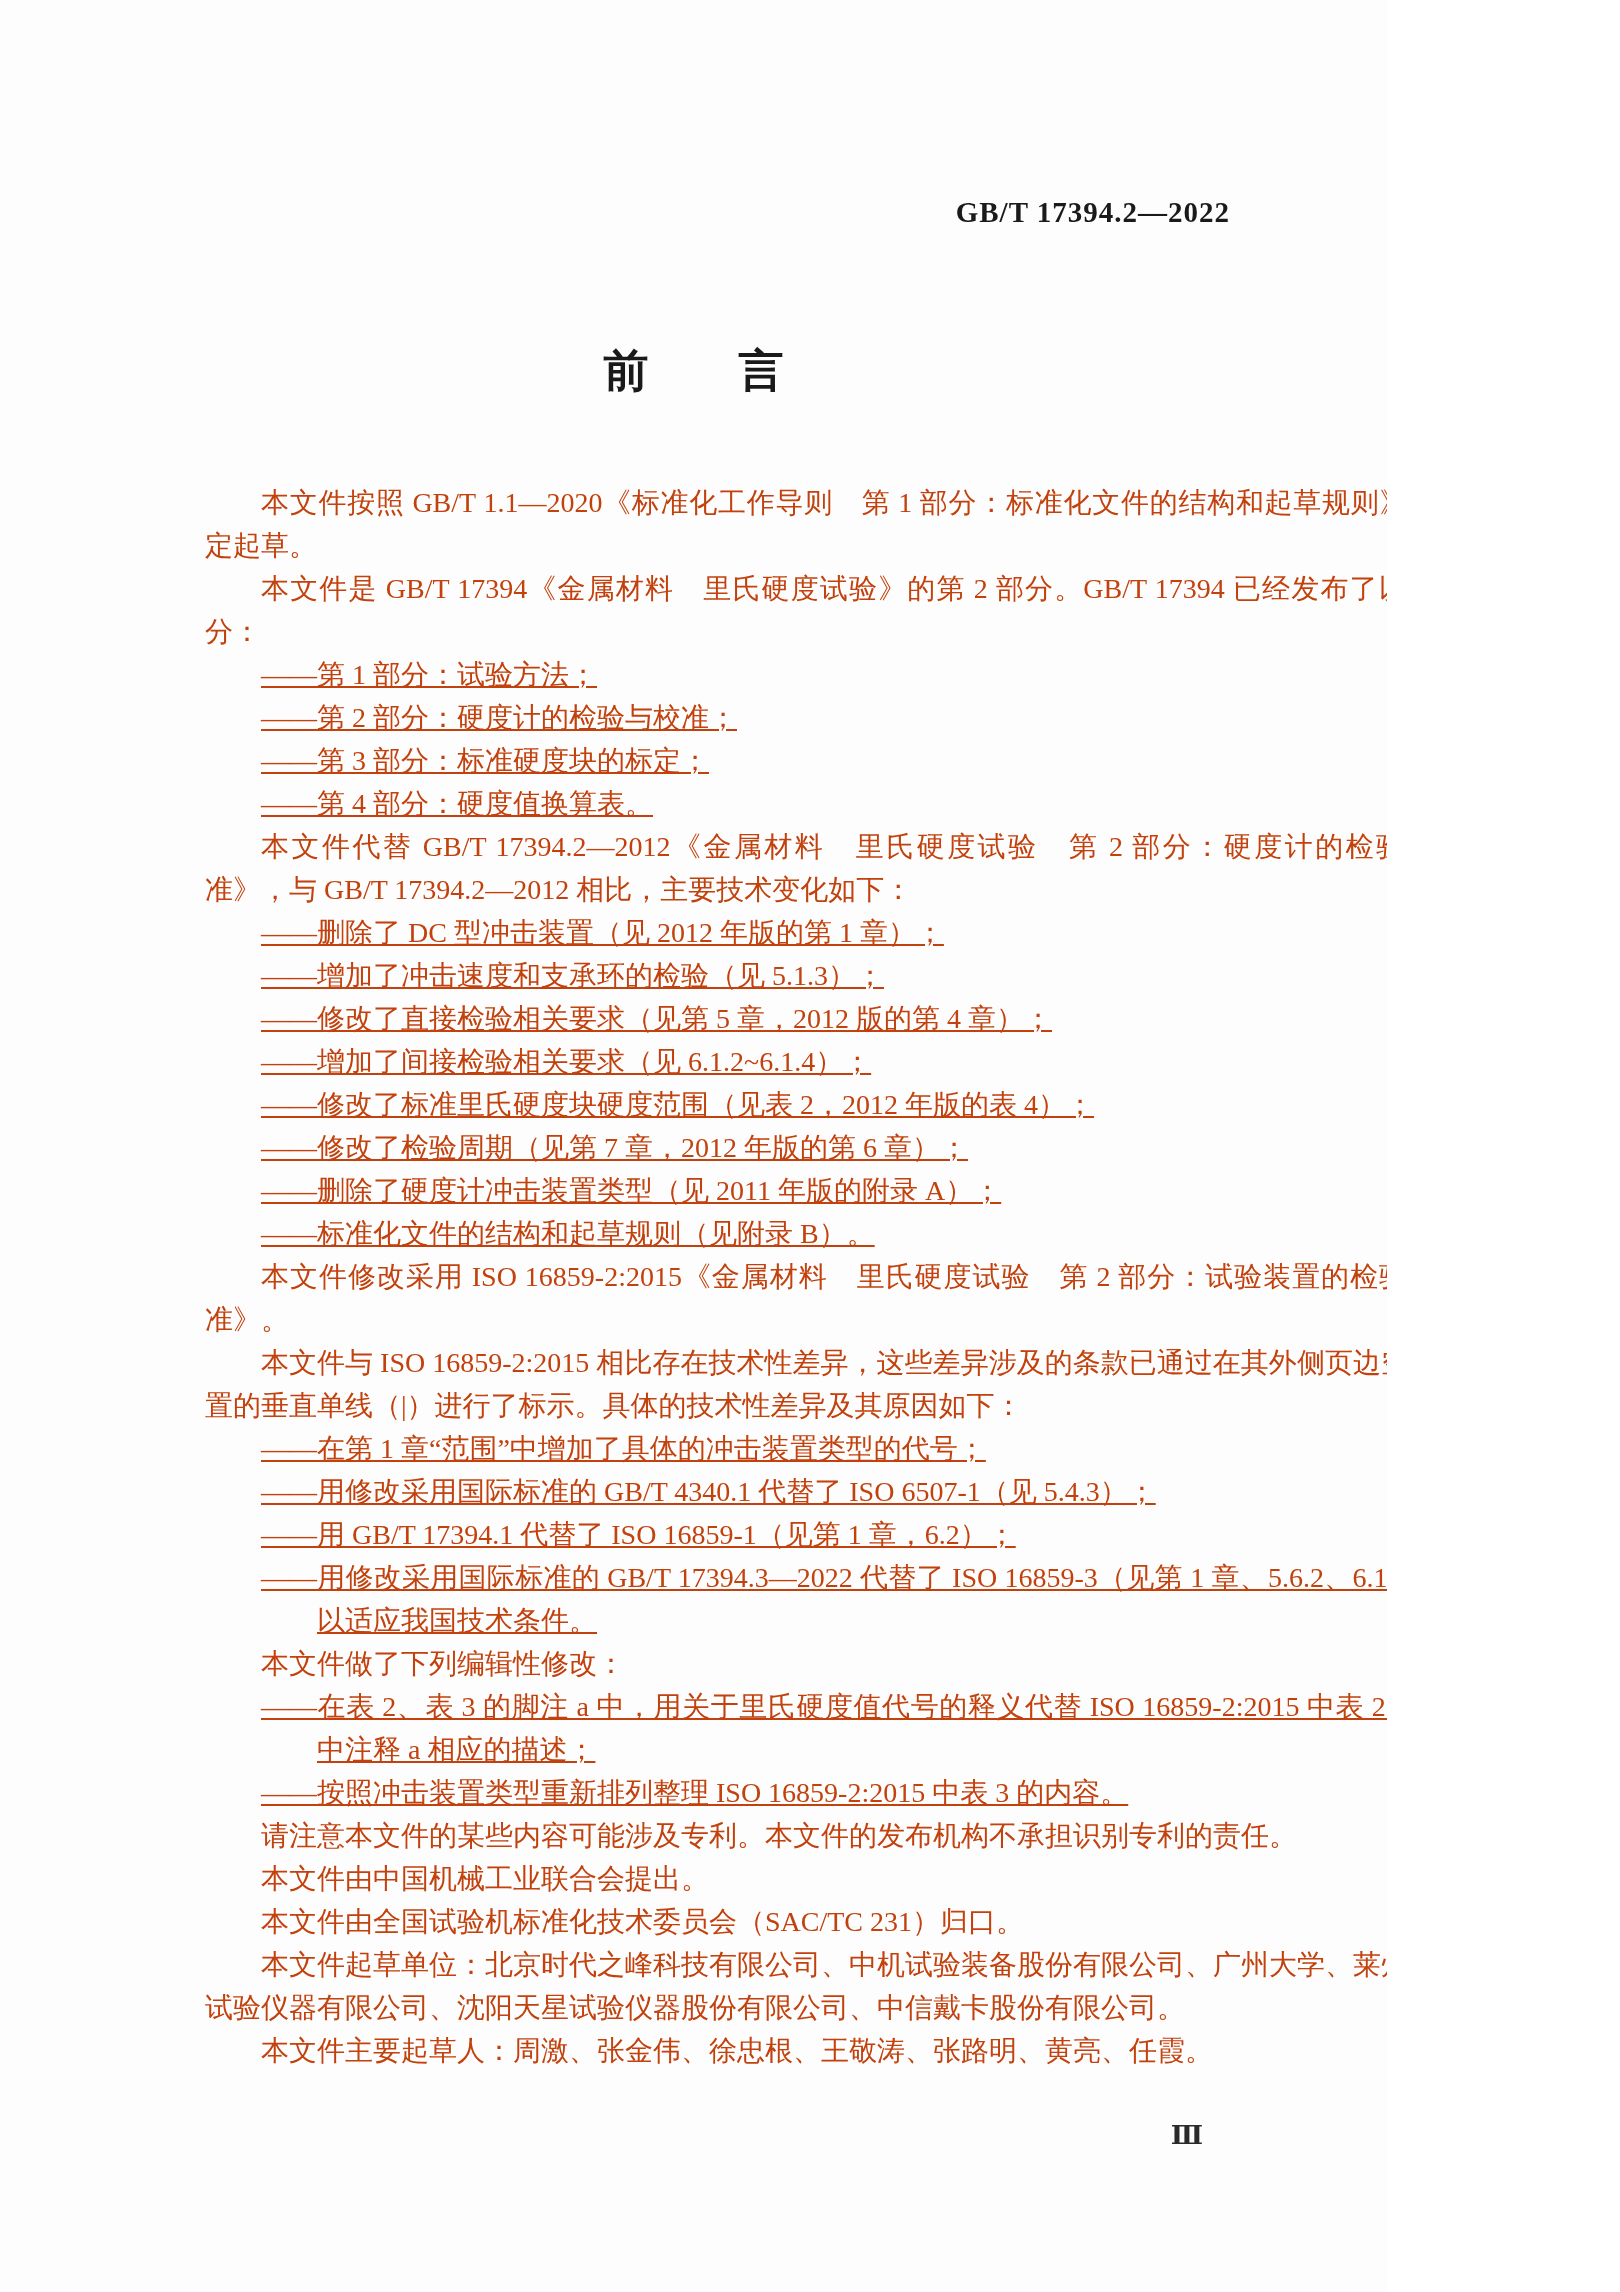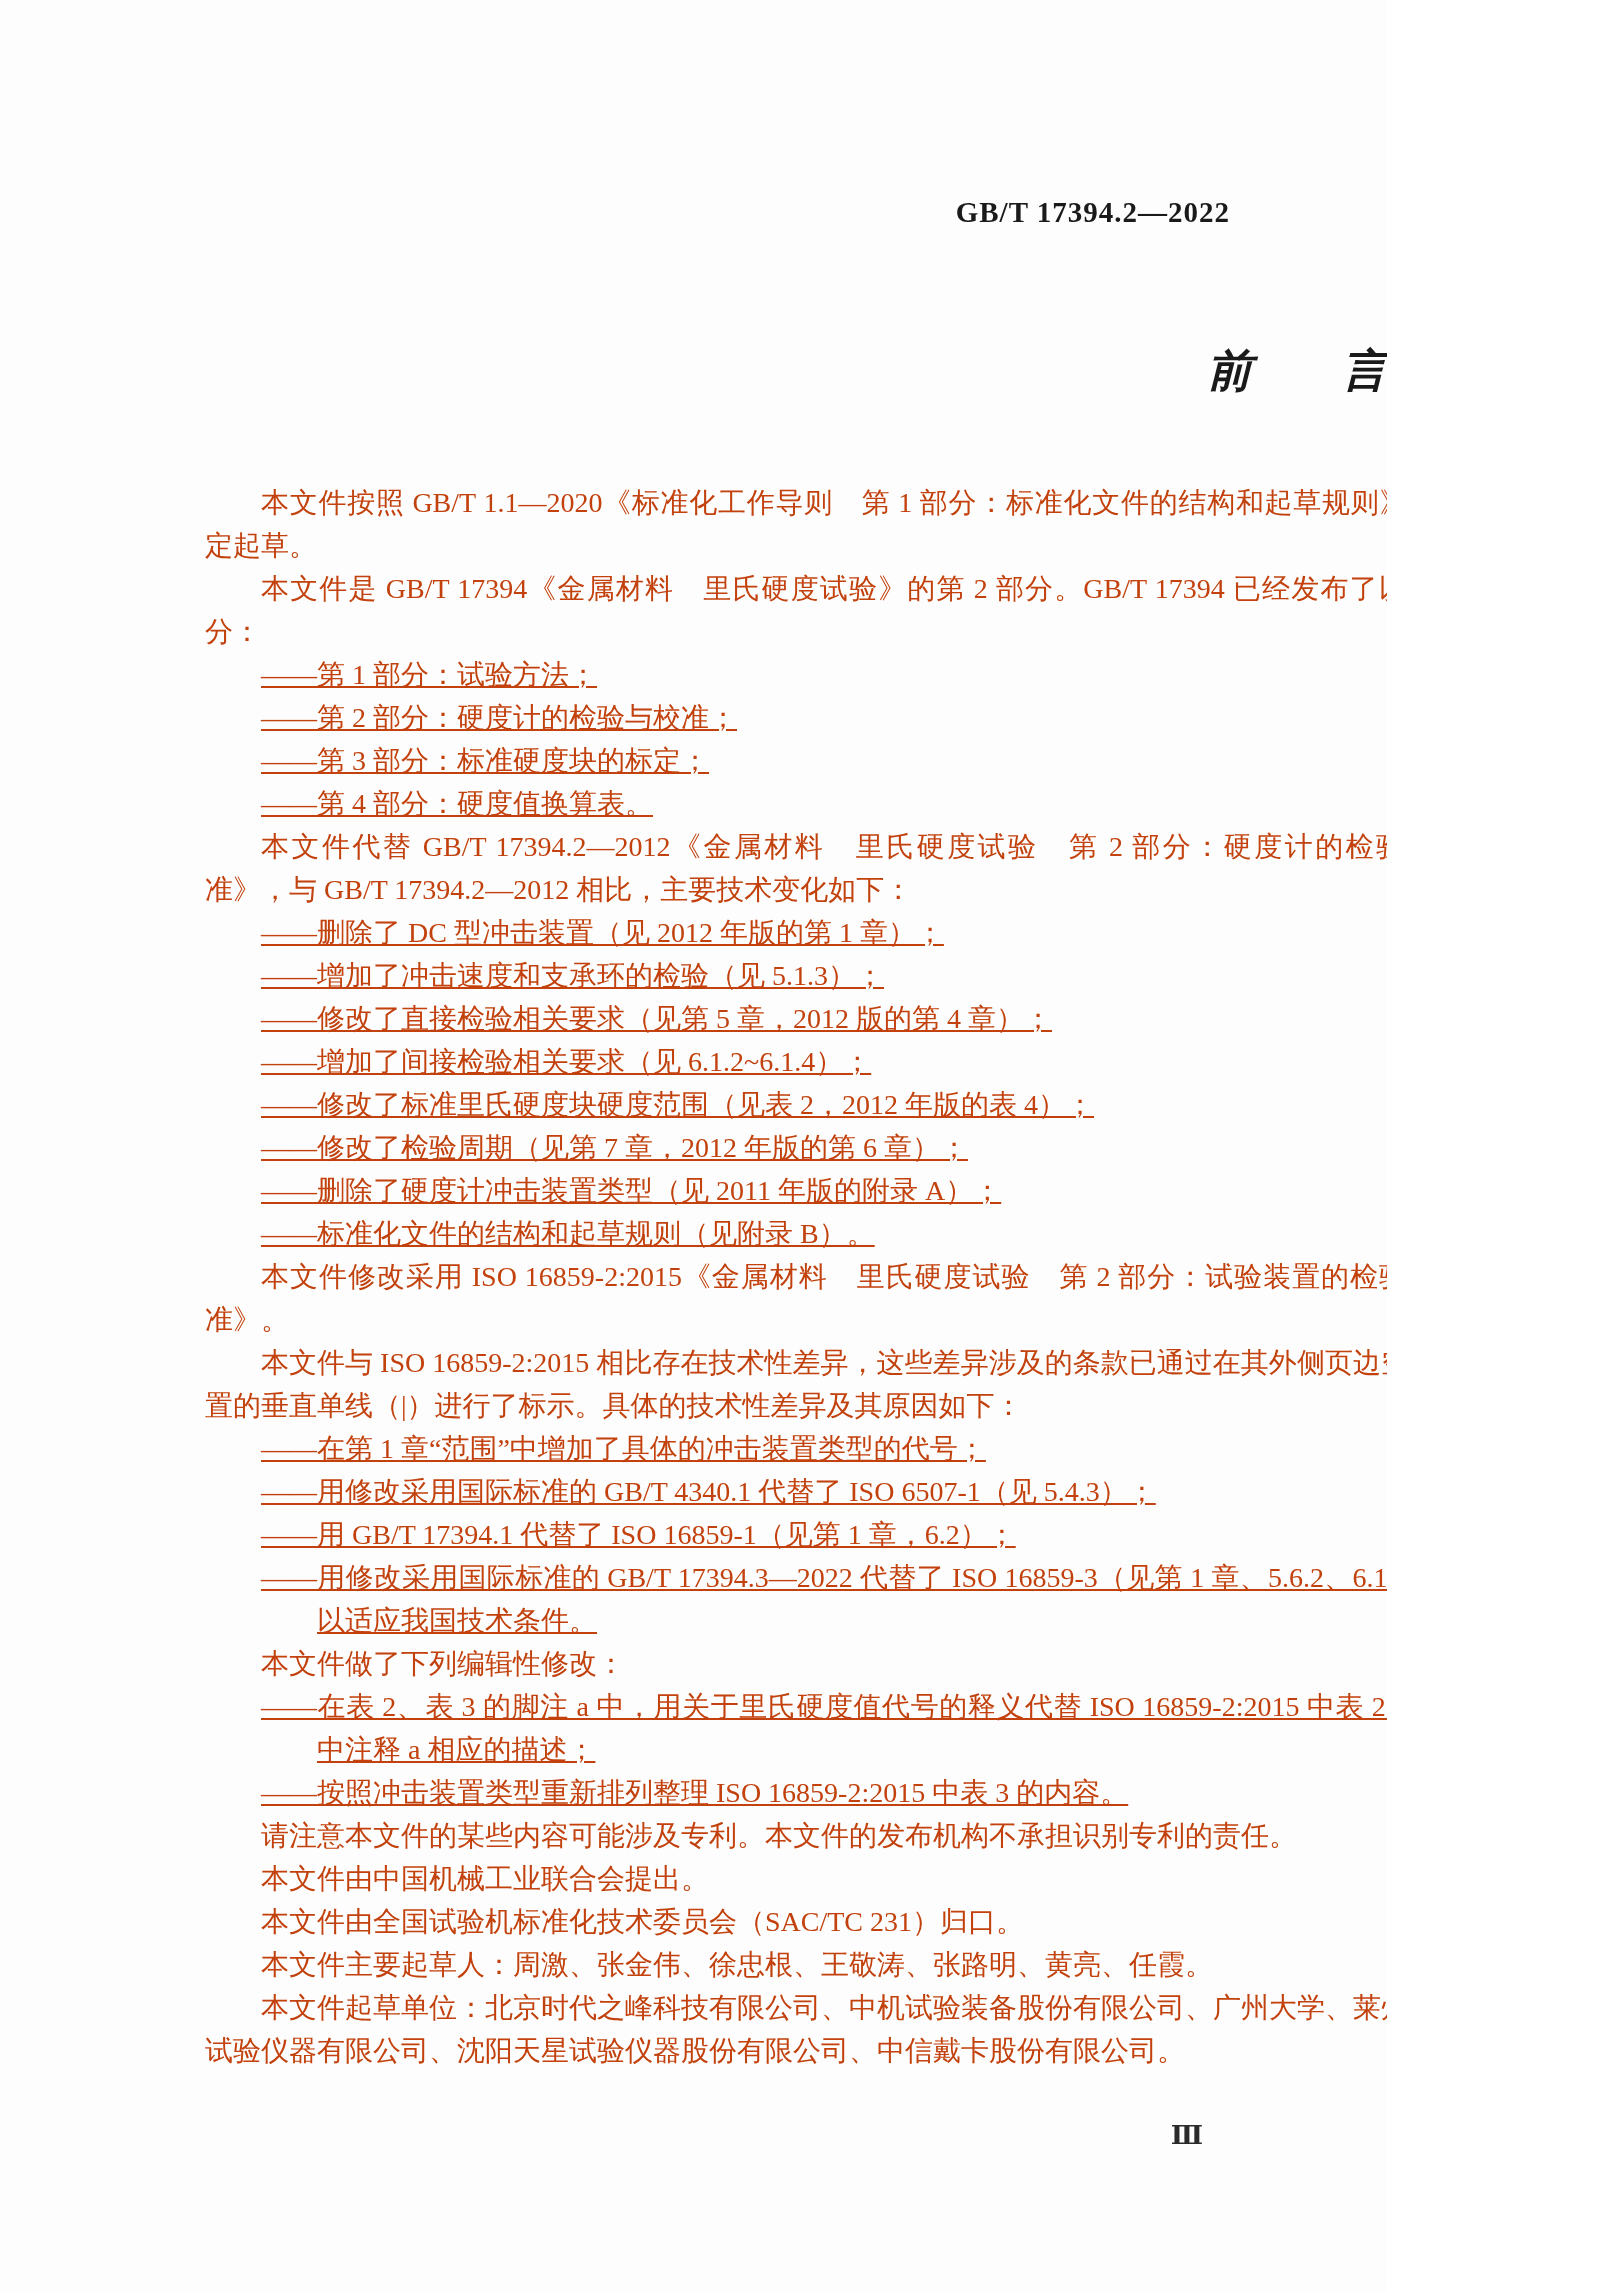--- a/index.html
+++ b/index.html
@@ -25,25 +25,24 @@
     letter-spacing: 1px;
     color: #1a1a1a;
     white-space: nowrap;
   }
   .doc-title {
     position: absolute;
     top: 341px;
     left: 0;
     width: 100%;
     margin: 0;
-    text-align: right;
+    text-align: center;
     font-size: 45px;
     font-weight: bold;
     color: #1a1a1a;
-    font-style: italic;
   }
   .body-text {
     position: absolute;
     top: 481px;
     left: 205px;
     width: 1260px;
     font-size: 28px;
     line-height: 43px;
     text-align: justify;
     color: #c2410c;
@@ -101,20 +100,20 @@
       <p class="dash">——在第 1 章“范围”中增加了具体的冲击装置类型的代号；</p>
       <p class="dash">——用修改采用国际标准的 GB/T 4340.1 代替了 ISO 6507-1（见 5.4.3）；</p>
       <p class="dash">——用 GB/T 17394.1 代替了 ISO 16859-1（见第 1 章，6.2）；</p>
       <p class="dash">——用修改采用国际标准的 GB/T 17394.3—2022 代替了 ISO 16859-3（见第 1 章、5.6.2、6.1.1），以适应我国技术条件。</p>
       <p class="para">本文件做了下列编辑性修改：</p>
       <p class="dash">——在表 2、表 3 的脚注 a 中，用关于里氏硬度值代号的释义代替 ISO 16859-2:2015 中表 2、表 3 中注释 a 相应的描述；</p>
       <p class="dash">——按照冲击装置类型重新排列整理 ISO 16859-2:2015 中表 3 的内容。</p>
       <p class="para">请注意本文件的某些内容可能涉及专利。本文件的发布机构不承担识别专利的责任。</p>
       <p class="para">本文件由中国机械工业联合会提出。</p>
       <p class="para">本文件由全国试验机标准化技术委员会（SAC/TC 231）归口。</p>
+      <p class="para">本文件起草单位：北京时代之峰科技有限公司、中机试验装备股份有限公司、广州大学、莱州华银试验仪器有限公司、沈阳天星试验仪器股份有限公司、中信戴卡股份有限公司。</p>
       <p class="para">本文件主要起草人：周激、张金伟、徐忠根、王敬涛、张路明、黄亮、任霞。</p>
-      <p class="para">本文件起草单位：北京时代之峰科技有限公司、中机试验装备股份有限公司、广州大学、莱州华银试验仪器有限公司、沈阳天星试验仪器股份有限公司、中信戴卡股份有限公司。</p>
     </div>
 
   <div class="page-number">Ⅲ</div>
 
 </div>
 
 
 </body></html>

